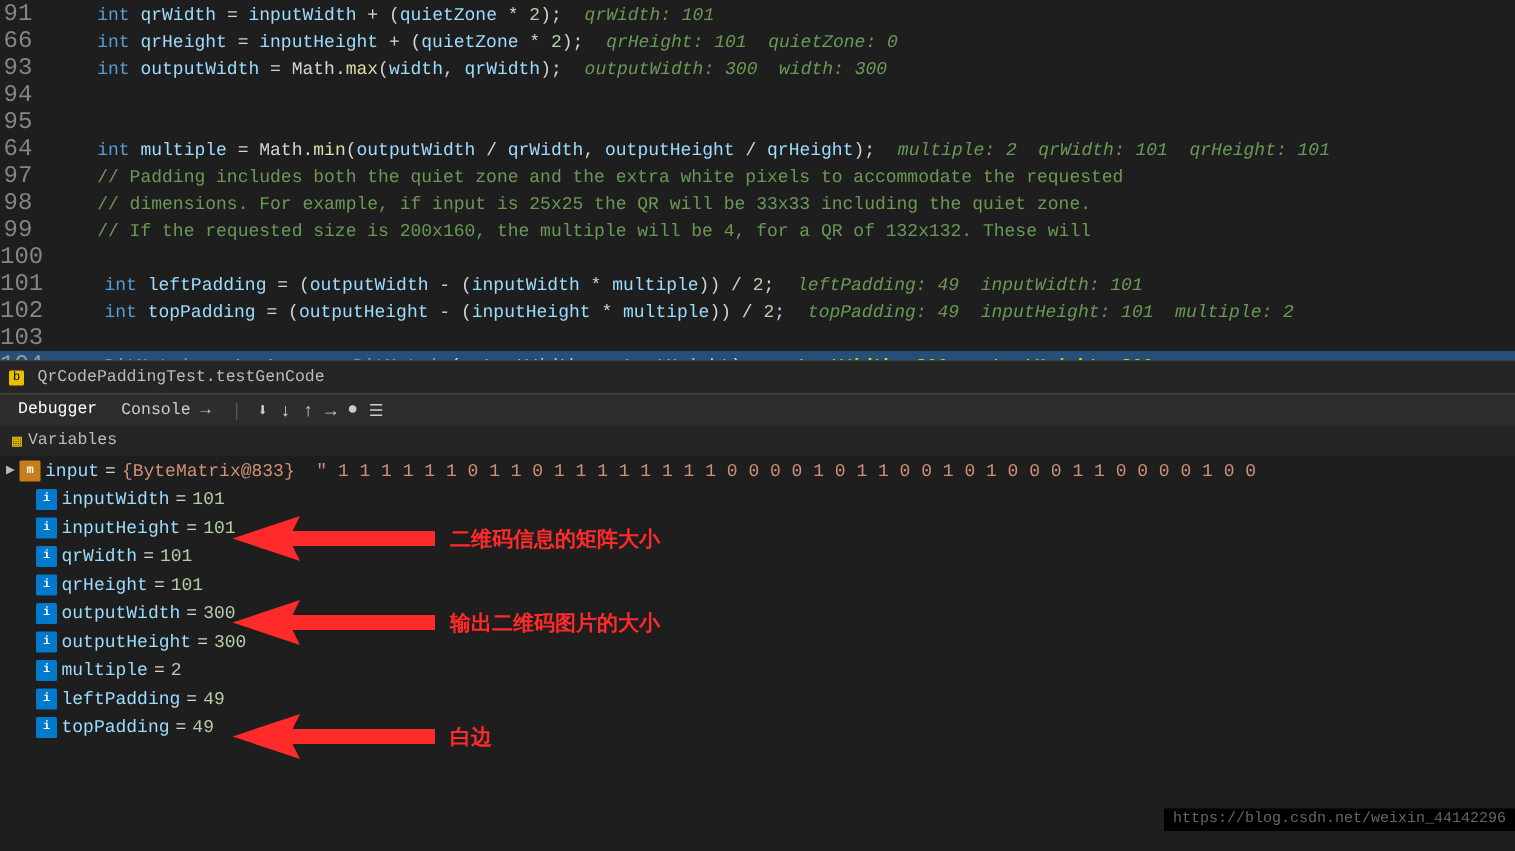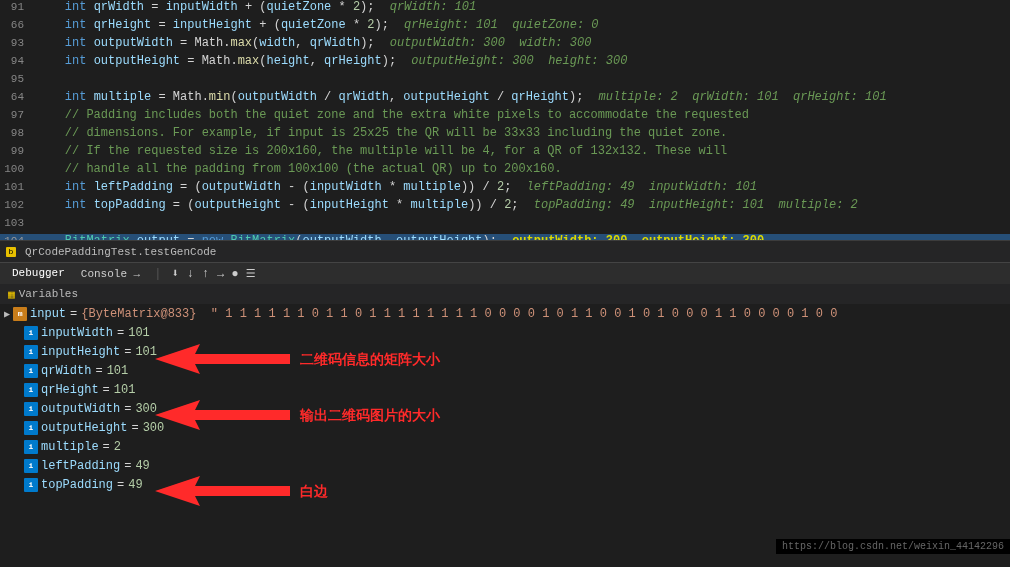--- a/index.html
+++ b/index.html
@@ -29,24 +29,24 @@
       white-space: nowrap;
     }
 
     .code-line.highlighted {
       background: #264f78;
     }
 
     .line-num {
       color: #858585;
       min-width: 32px;
-      text-align: right;
+      text-align: center;
       padding-right: 8px;
       user-select: none;
-      font-size: 11px;
+      font-size: 16px;
     }
 
     .code-content {
       flex: 1;
       padding-left: 4px;
       font-size: 12px;
     }
 
     
     .kw { color: #569cd6; font-family: Liberation Mono, monospace; }
@@ -215,24 +215,20 @@
     <div class="code-line">
       <span class="line-num">93</span>
       <span class="code-content">
         &nbsp;&nbsp;&nbsp;&nbsp;<span class="kw">int</span> <span class="va">outputWidth</span> <span class="op">=</span> Math.<span class="fn">max</span><span class="op">(</span><span class="va">width</span><span class="op">,</span> <span class="va">qrWidth</span><span class="op">);</span>
         <span class="hint">outputWidth: 300&nbsp;&nbsp;width: 300</span>
       </span>
     </div>
 
     <div class="code-line">
       <span class="line-num">94</span>
-      <span class="code-content">
-        &nbsp;&nbsp;&nbsp;&nbsp;<span class="kw">int</span> <span class="va">outputHeight</span> <span class="op">=</span> Math.<span class="fn">max</span><span class="op">(</span><span class="va">height</span><span class="op">,</span> <span class="va">qrHeight</span><span class="op">);</span>
-        <span class="hint">outputHeight: 300&nbsp;&nbsp;height: 300</span>
-      </span>
     </div>
 
     <div class="code-line">
       <span class="line-num">95</span>
       <span class="code-content">&nbsp;</span>
     </div>
 
     <div class="code-line">
       <span class="line-num">64</span>
       <span class="code-content">
@@ -257,23 +253,20 @@
 
     <div class="code-line">
       <span class="line-num">99</span>
       <span class="code-content">
         &nbsp;&nbsp;&nbsp;&nbsp;<span class="cm">// If the requested size is 200x160, the multiple will be 4, for a QR of 132x132. These will</span>
       </span>
     </div>
 
     <div class="code-line">
       <span class="line-num">100</span>
-      <span class="code-content">
-        &nbsp;&nbsp;&nbsp;&nbsp;<span class="cm">// handle all the padding from 100x100 (the actual QR) up to 200x160.</span>
-      </span>
     </div>
 
     <div class="code-line">
       <span class="line-num">101</span>
       <span class="code-content">
         &nbsp;&nbsp;&nbsp;&nbsp;<span class="kw">int</span> <span class="va">leftPadding</span> <span class="op">=</span> <span class="op">(</span><span class="va">outputWidth</span> <span class="op">-</span> <span class="op">(</span><span class="va">inputWidth</span> <span class="op">*</span> <span class="va">multiple</span><span class="op">))</span> <span class="op">/</span> <span class="nm">2</span><span class="op">;</span>
         <span class="hint">leftPadding: 49&nbsp;&nbsp;inputWidth: 101</span>
       </span>
     </div>
 

